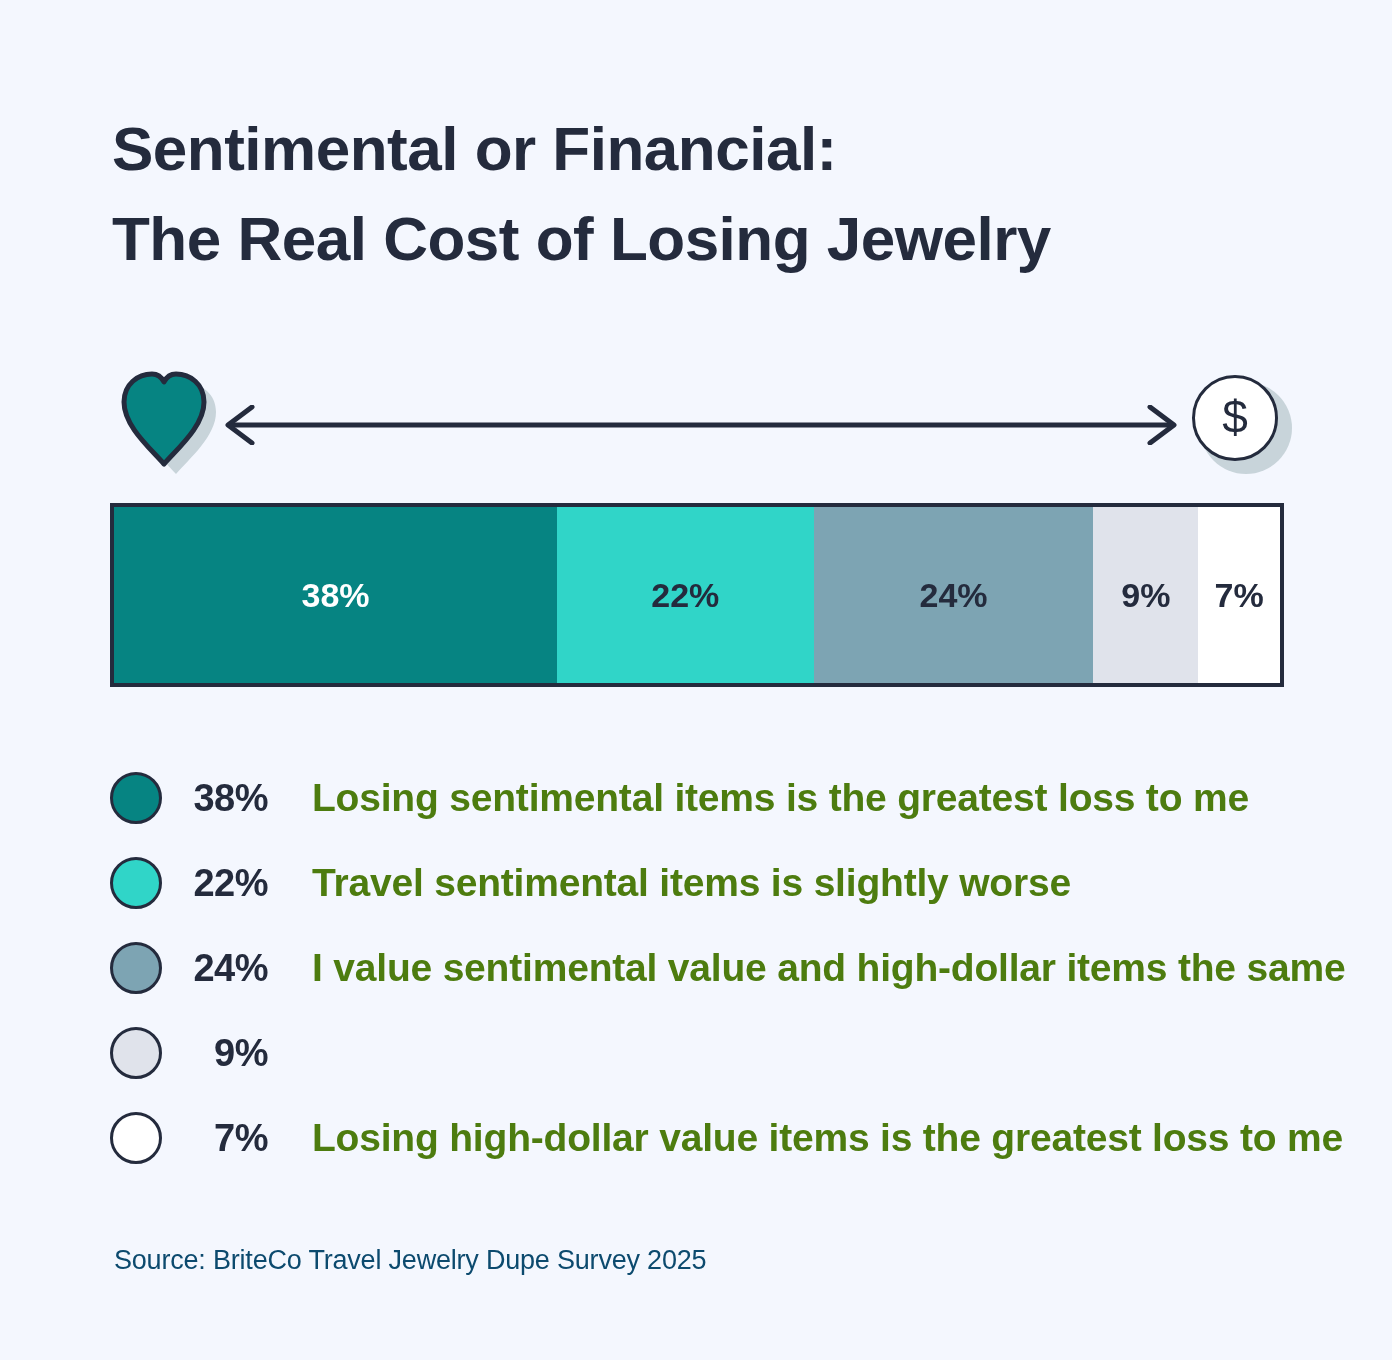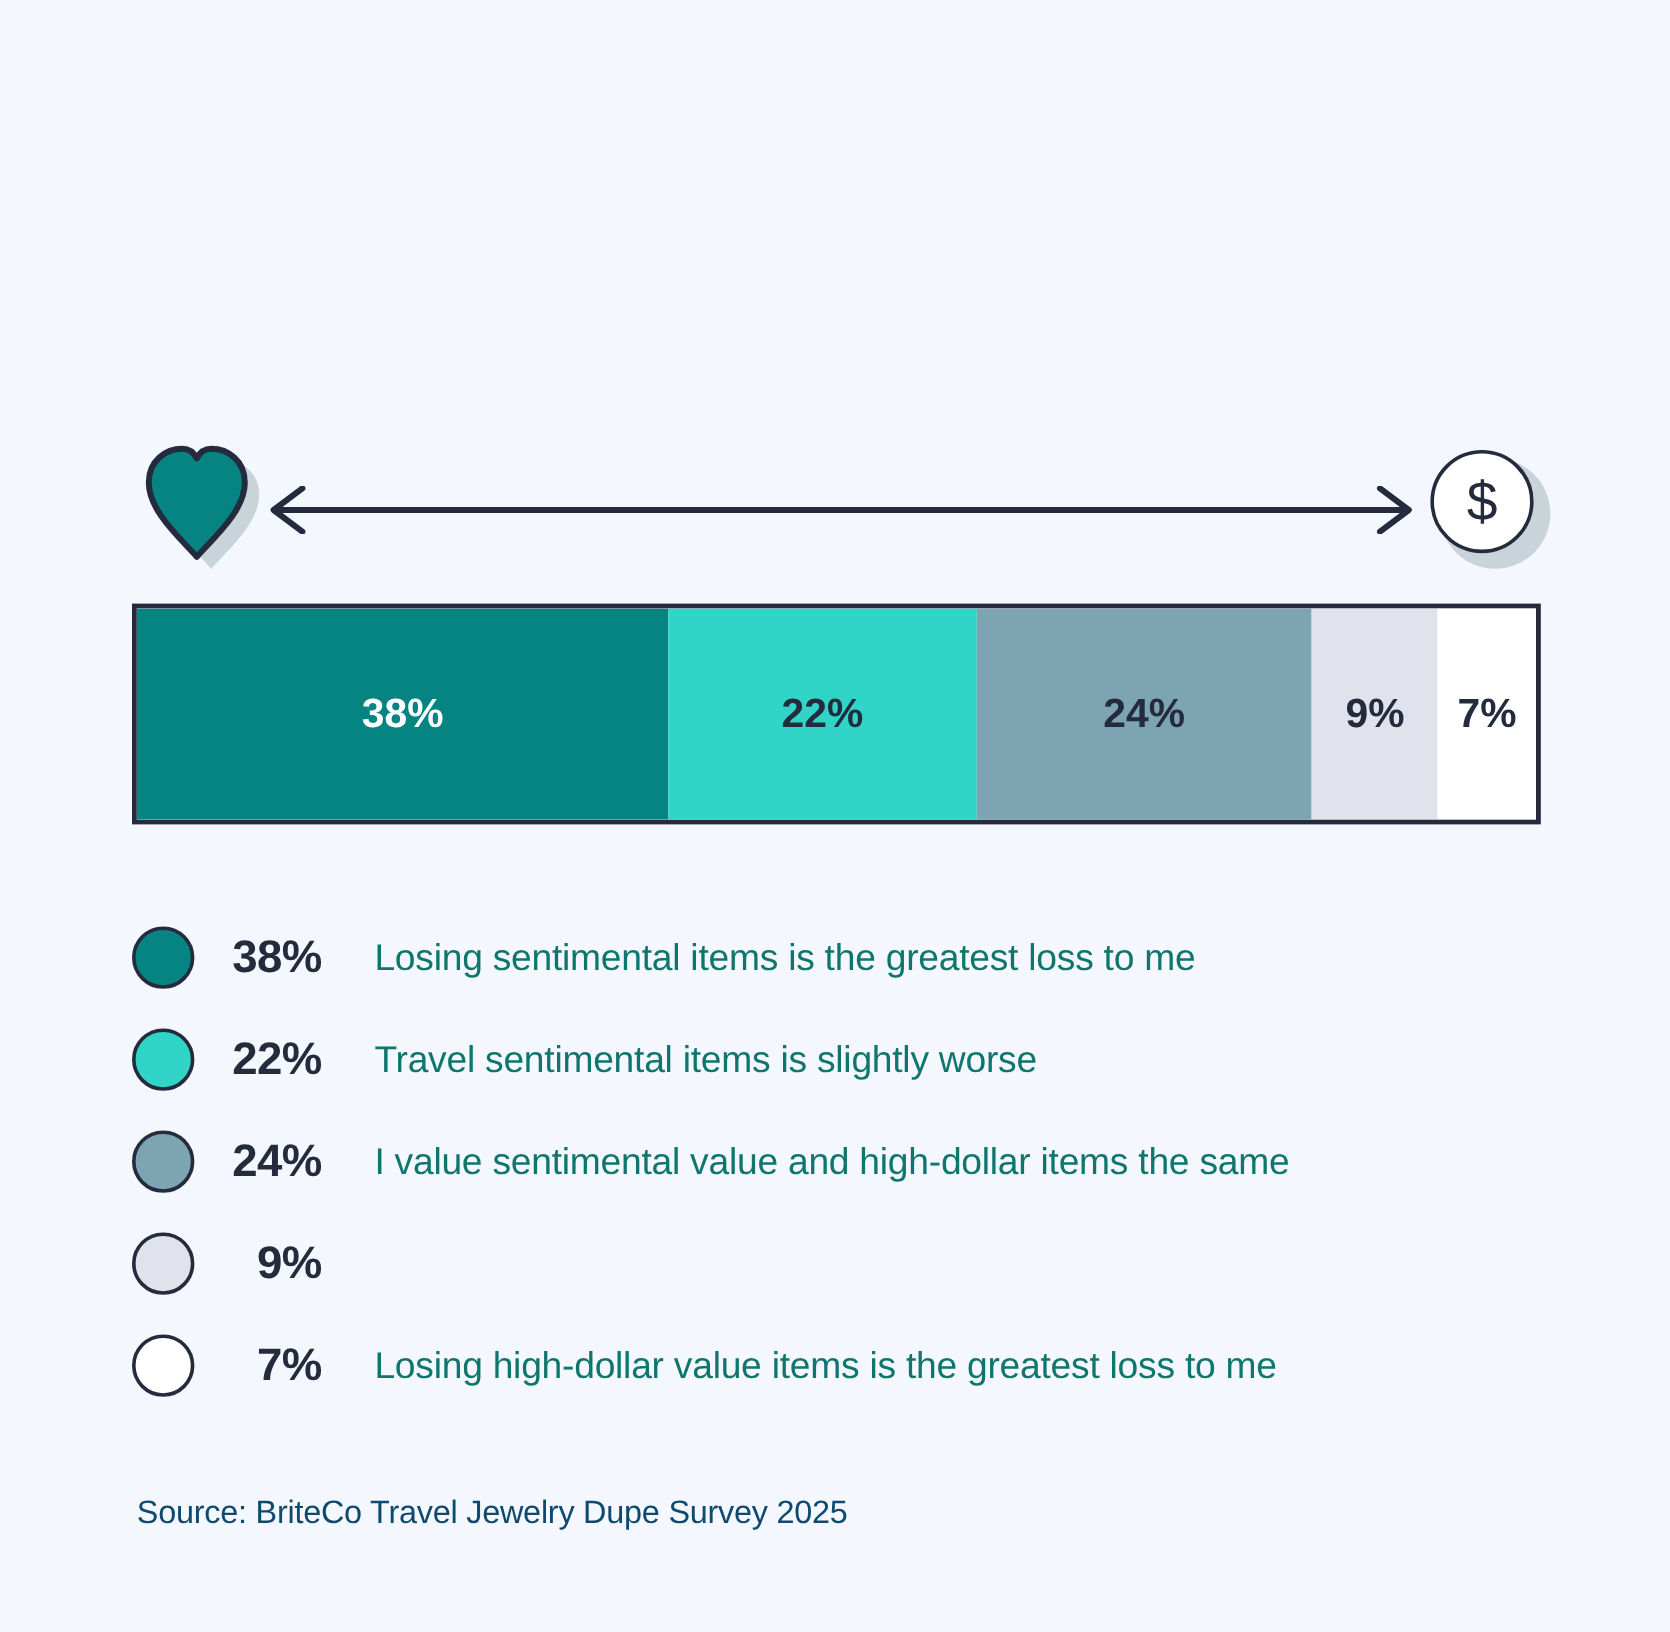--- a/index.html
+++ b/index.html
@@ -145,43 +145,45 @@
     flex: 0 0 118px;
     text-align: right;
     font-size: 38px;
     font-weight: 700;
     color: #242b3d;
     padding-right: 12px;
     box-sizing: border-box;
     letter-spacing: -0.5px;
   }
   .legend-label {
-    font-size: 31px;
-    font-weight: 400;
-    color: #0f766e;
+    font-size: 39px;
+    font-weight: 700;
+    color: #4d7c0f;
     padding-left: 32px;
     white-space: nowrap;
     letter-spacing: -0.2px;
   }
 
   
   .source {
     position: absolute;
     left: 114px;
     top: 1245px;
     font-size: 27px;
     font-weight: 400;
     color: #0c4a6e;
     letter-spacing: -0.2px;
   }
 </style>
 </head>
 <body>
 
 <div class="title-block">
+  <div class="title-line">Sentimental or Financial:</div>
+  <div class="title-line">The Real Cost of Losing Jewelry</div>
 </div>
 
 <div class="icon-row">
 
   <div class="heart-wrap">
     <svg width="112" height="110" viewBox="0 0 112 110" xmlns="http://www.w3.org/2000/svg">
       <path d="M68 6 C82 6 96 16 96 34 C96 58 70 80 56 96 C42 80 16 58 16 34 C16 16 30 6 44 6 C50 6 54 10 56 14 C58 10 62 6 68 6 Z" transform="translate(12,10)" fill="#c8d4da"></path>
       <path d="M68 6 C82 6 96 16 96 34 C96 58 70 80 56 96 C42 80 16 58 16 34 C16 16 30 6 44 6 C50 6 54 10 56 14 C58 10 62 6 68 6 Z" fill="#068482" stroke="#242b3d" stroke-width="5" stroke-linejoin="round"></path>
     </svg>
   </div>

